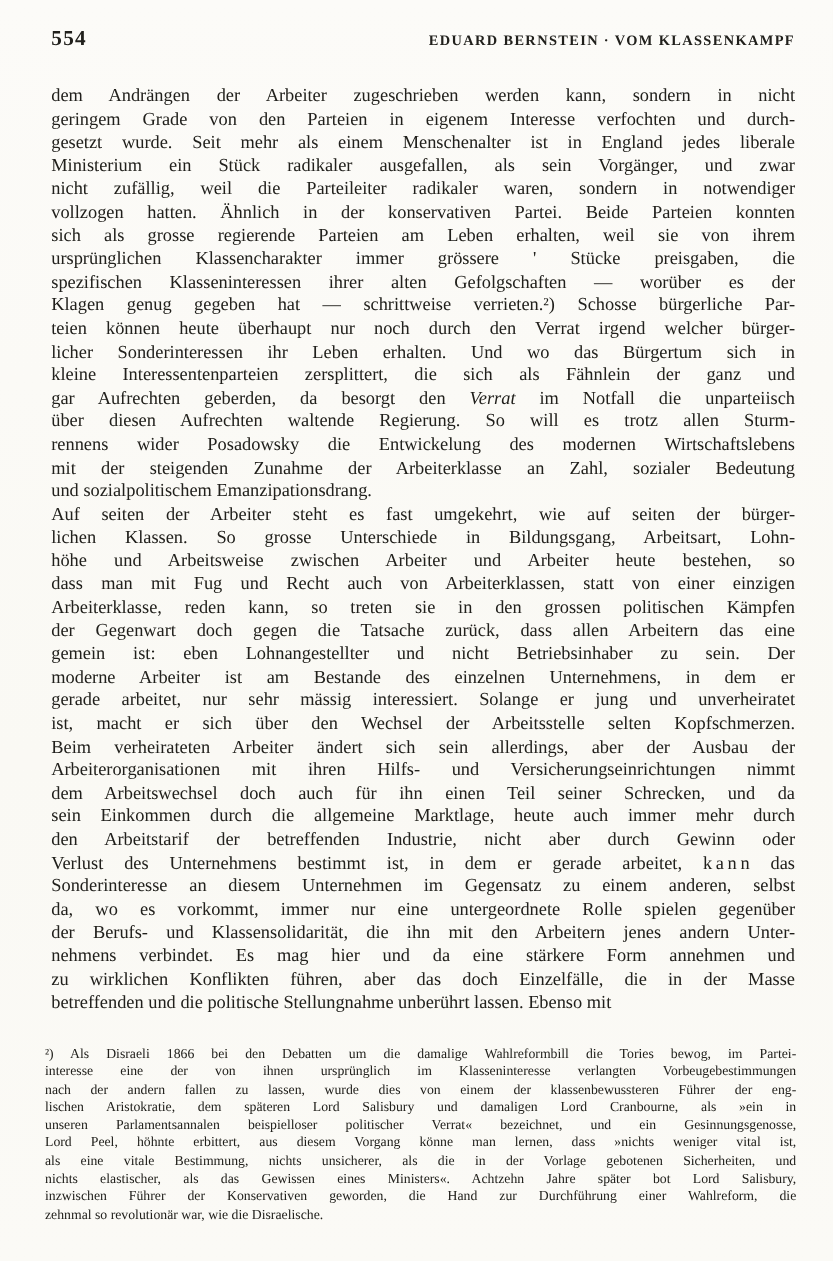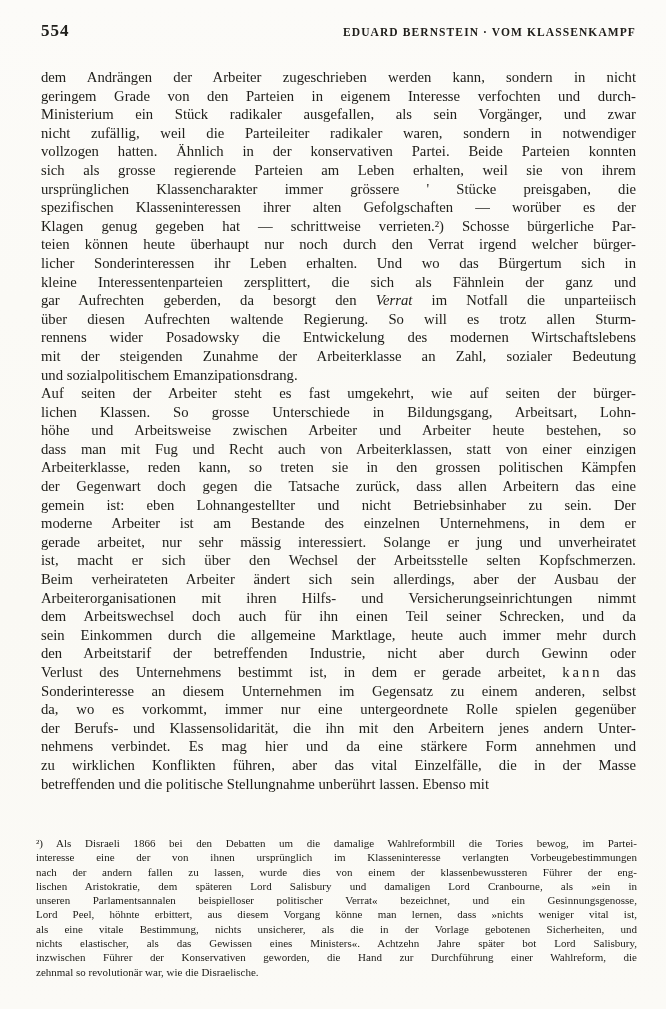--- a/index.html
+++ b/index.html
@@ -77,20 +77,21 @@
 
   <div class="header">
     <span class="page-number">554</span>
     <span class="running-title">EDUARD BERNSTEIN · VOM KLASSENKAMPF</span>
   </div>
 
   <div class="body-text">
     <div>
         <div class="line">dem Andrängen der Arbeiter zugeschrieben werden kann, sondern in nicht</div>
         <div class="line">geringem Grade von den Parteien in eigenem Interesse verfochten und durch-</div>
+        <div class="line">gesetzt wurde. Seit mehr als einem Menschenalter ist in England jedes liberale</div>
         <div class="line">Ministerium ein Stück radikaler ausgefallen, als sein Vorgänger, und zwar</div>
         <div class="line">nicht zufällig, weil die Parteileiter radikaler waren, sondern in notwendiger</div>
         <div class="line">vollzogen hatten. Ähnlich in der konservativen Partei. Beide Parteien konnten</div>
         <div class="line">sich als grosse regierende Parteien am Leben erhalten, weil sie von ihrem</div>
         <div class="line">ursprünglichen Klassencharakter immer grössere ' Stücke preisgaben, die</div>
         <div class="line">spezifischen Klasseninteressen ihrer alten Gefolgschaften — worüber es der</div>
         <div class="line">Klagen genug gegeben hat — schrittweise verrieten.²) Schosse bürgerliche Par-</div>
         <div class="line">teien können heute überhaupt nur noch durch den Verrat irgend welcher bürger-</div>
         <div class="line">licher Sonderinteressen ihr Leben erhalten. Und wo das Bürgertum sich in</div>
         <div class="line">kleine Interessentenparteien zersplittert, die sich als Fähnlein der ganz und</div>
@@ -114,21 +115,21 @@
         <div class="line">Beim verheirateten Arbeiter ändert sich sein allerdings, aber der Ausbau der</div>
         <div class="line">Arbeiterorganisationen mit ihren Hilfs- und Versicherungseinrichtungen nimmt</div>
         <div class="line">dem Arbeitswechsel doch auch für ihn einen Teil seiner Schrecken, und da</div>
         <div class="line">sein Einkommen durch die allgemeine Marktlage, heute auch immer mehr durch</div>
         <div class="line">den Arbeitstarif der betreffenden Industrie, nicht aber durch Gewinn oder</div>
         <div class="line">Verlust des Unternehmens bestimmt ist, in dem er gerade arbeitet, k a n n das</div>
         <div class="line">Sonderinteresse an diesem Unternehmen im Gegensatz zu einem anderen, selbst</div>
         <div class="line">da, wo es vorkommt, immer nur eine untergeordnete Rolle spielen gegenüber</div>
         <div class="line">der Berufs- und Klassensolidarität, die ihn mit den Arbeitern jenes andern Unter-</div>
         <div class="line">nehmens verbindet. Es mag hier und da eine stärkere Form annehmen und</div>
-        <div class="line">zu wirklichen Konflikten führen, aber das vital Einzelfälle, die in der Masse</div>
+        <div class="line">zu wirklichen Konflikten führen, aber das doch Einzelfälle, die in der Masse</div>
         <div class="line last">betreffenden und die politische Stellungnahme unberührt lassen. Ebenso mit</div>
       </div>
   </div>
 
   <div class="footnote">
       <div class="line">²) Als Disraeli 1866 bei den Debatten um die damalige Wahlreformbill die Tories bewog, im Partei-</div>
       <div class="line">interesse eine der von ihnen ursprünglich im Klasseninteresse verlangten Vorbeugebestimmungen</div>
       <div class="line">nach der andern fallen zu lassen, wurde dies von einem der klassenbewussteren Führer der eng-</div>
       <div class="line">lischen Aristokratie, dem späteren Lord Salisbury und damaligen Lord Cranbourne, als »ein in</div>
       <div class="line">unseren Parlamentsannalen beispielloser politischer Verrat« bezeichnet, und ein Gesinnungsgenosse,</div>

